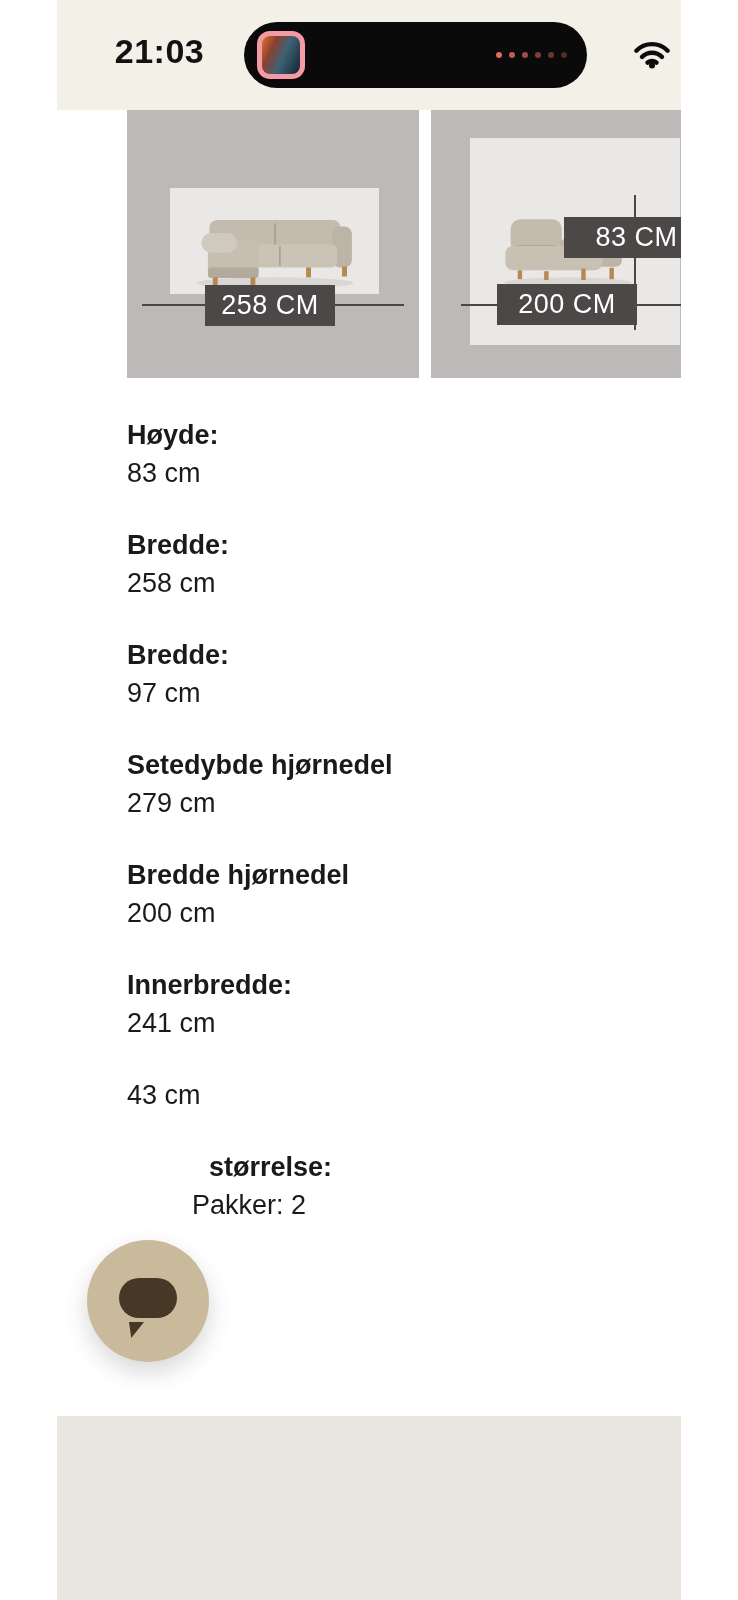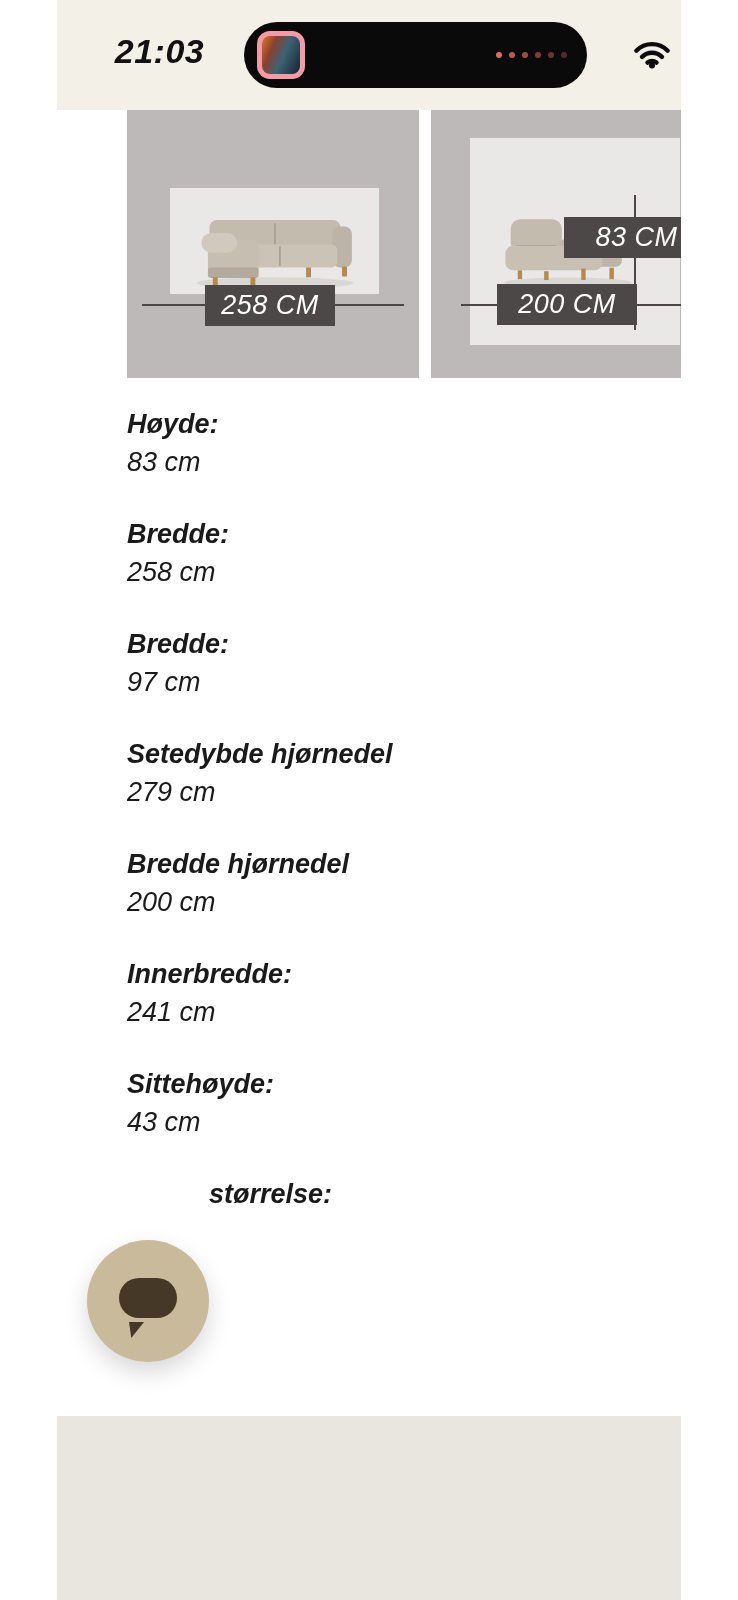--- a/index.html
+++ b/index.html
@@ -1,20 +1,20 @@
 <!DOCTYPE html>
 <html><head>
 <meta charset="utf-8">
 <style>
   * { margin:0; padding:0; box-sizing:border-box; }
   html,body { background:#ffffff; }
   body { font-family:"Liberation Sans","DejaVu Sans",sans-serif; }
   .phone {
     position:relative; width:624px; height:1600px; margin:0 auto;
-    background:#ffffff; overflow:hidden;font-style:italic;
+    background:#ffffff; overflow:hidden;
   }
 
   
   .status-bar { position:absolute; left:0; top:0; width:738px; height:110px; background:#f3f0e7; }
   .time { position:absolute; left:40px; top:32px; width:125px; text-align:center;
           font-size:34px; font-weight:700; color:#111; letter-spacing:.5px; }
   .island { position:absolute; left:187px; top:22px; width:343px; height:66px;
             background:#0b0a0a; border-radius:33px; }
   .album { position:absolute; left:13px; top:9px; width:48px; height:48px;
            background:#f49aa4; border-radius:13px; }
@@ -46,21 +46,21 @@
   .fig1 .h-line { left:15px; top:194px; width:262px; height:2px; }
   .fig2 .v-line { left:203px; top:85px; width:2px; height:135px; }
   .fig2 .h-line { left:30px; top:194px; width:236px; height:2px; }
   .dim-label { position:absolute; background:#4b4847; color:#fff; font-size:27px;
                display:flex; align-items:center; justify-content:center; letter-spacing:.5px; }
   .fig1 .w-label { left:78px; top:175px; width:130px; height:41px; }
   .fig2 .h-label { left:133px; top:107px; width:145px; height:41px; }
   .fig2 .d-label { left:66px; top:174px; width:140px; height:41px; }
 
   
-  .specs { position:absolute; left:70px; top:405px; width:600px; color:#1a1a1a; }
+  .specs { position:absolute; left:70px; top:416px; width:600px; color:#1a1a1a; }
   .spec-item { margin-bottom:34px; }
   .spec-label { font-size:27px; font-weight:700; line-height:38px; }
   .spec-value { font-size:27px; line-height:38px; }
   .spec-item.partial .spec-label { padding-left:82px; }
   .spec-item.partial .spec-value { padding-left:65px; }
 
   
   .fab { position:absolute; left:30px; top:1240px; width:122px; height:122px; border-radius:50%;
          background:#c9ba9c; box-shadow:0 10px 24px rgba(0,0,0,.16); }
   .fab-bubble { position:absolute; left:32px; top:38px; width:58px; height:40px;
@@ -164,25 +164,25 @@
     </div>
     <div class="spec-item">
       <div class="spec-label">Bredde hjørnedel</div>
       <div class="spec-value">200 cm</div>
     </div>
     <div class="spec-item">
       <div class="spec-label">Innerbredde:</div>
       <div class="spec-value">241 cm</div>
     </div>
     <div class="spec-item">
-      <div class="spec-label">Sittehøyde:</div>
       <div class="spec-value">43 cm</div>
     </div>
     <div class="spec-item partial">
       <div class="spec-label">størrelse:</div>
+      <div class="spec-value">Pakker: 2</div>
     </div>
   </div>
 
   <div class="fab">
     <div class="fab-bubble"></div>
     <div class="fab-tail"></div>
   </div>
 
   <div class="toolbar">
     

